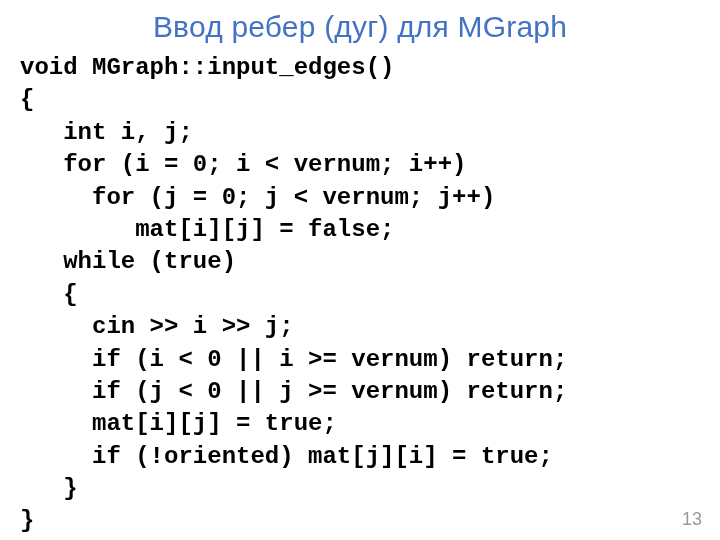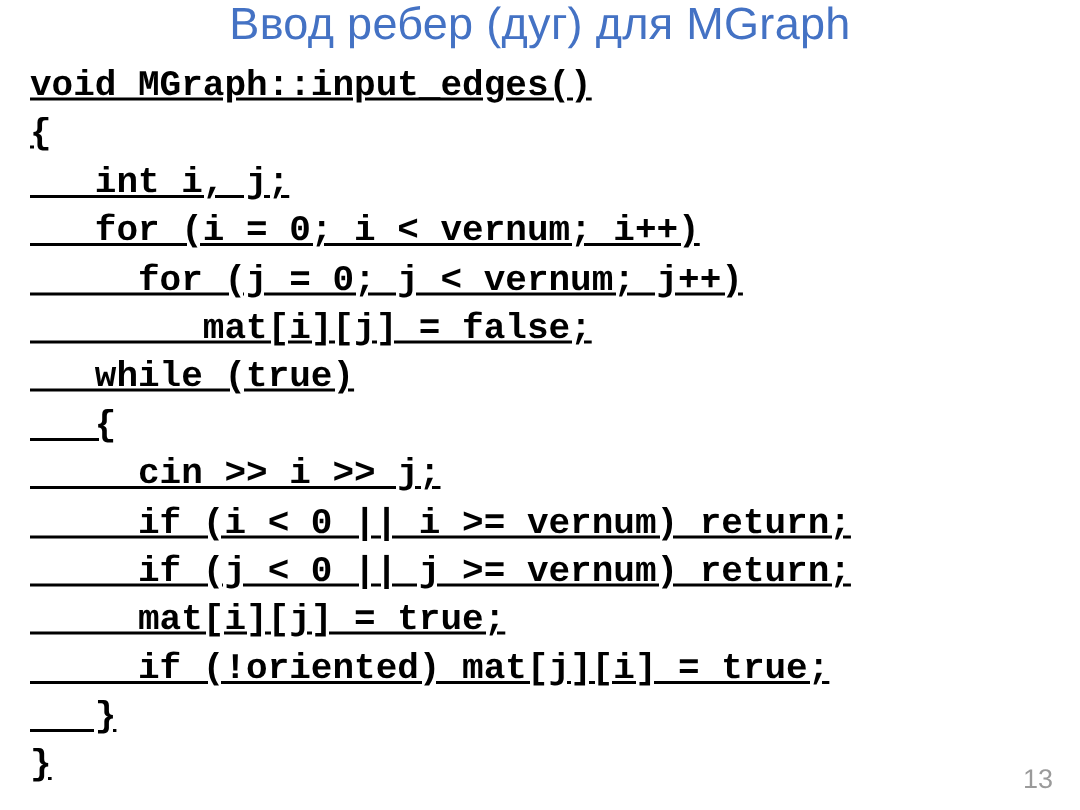--- a/index.html
+++ b/index.html
@@ -15,31 +15,31 @@
     position: relative;
     width: 720px;
     height: 540px;
     box-sizing: border-box;
   }
   .title {
     text-align: center;
     color: #4472c4;
     font-size: 30px;
     font-weight: 400;
+    padding-top: 10px;
     letter-spacing: 0.2px;
   }
   .code {
     font-family: "Courier New", Courier, monospace;
     font-size: 24px;
     font-weight: bold;
     color: #000000;
     white-space: pre;
     line-height: 1.35;
     padding: 8px 0 0 20px;
-    text-decoration: underline;
   }
   .page-num {
     position: absolute;
     right: 18px;
     bottom: 10px;
     color: #9a9a9a;
     font-size: 18px;
   }
 </style>
 </head>

